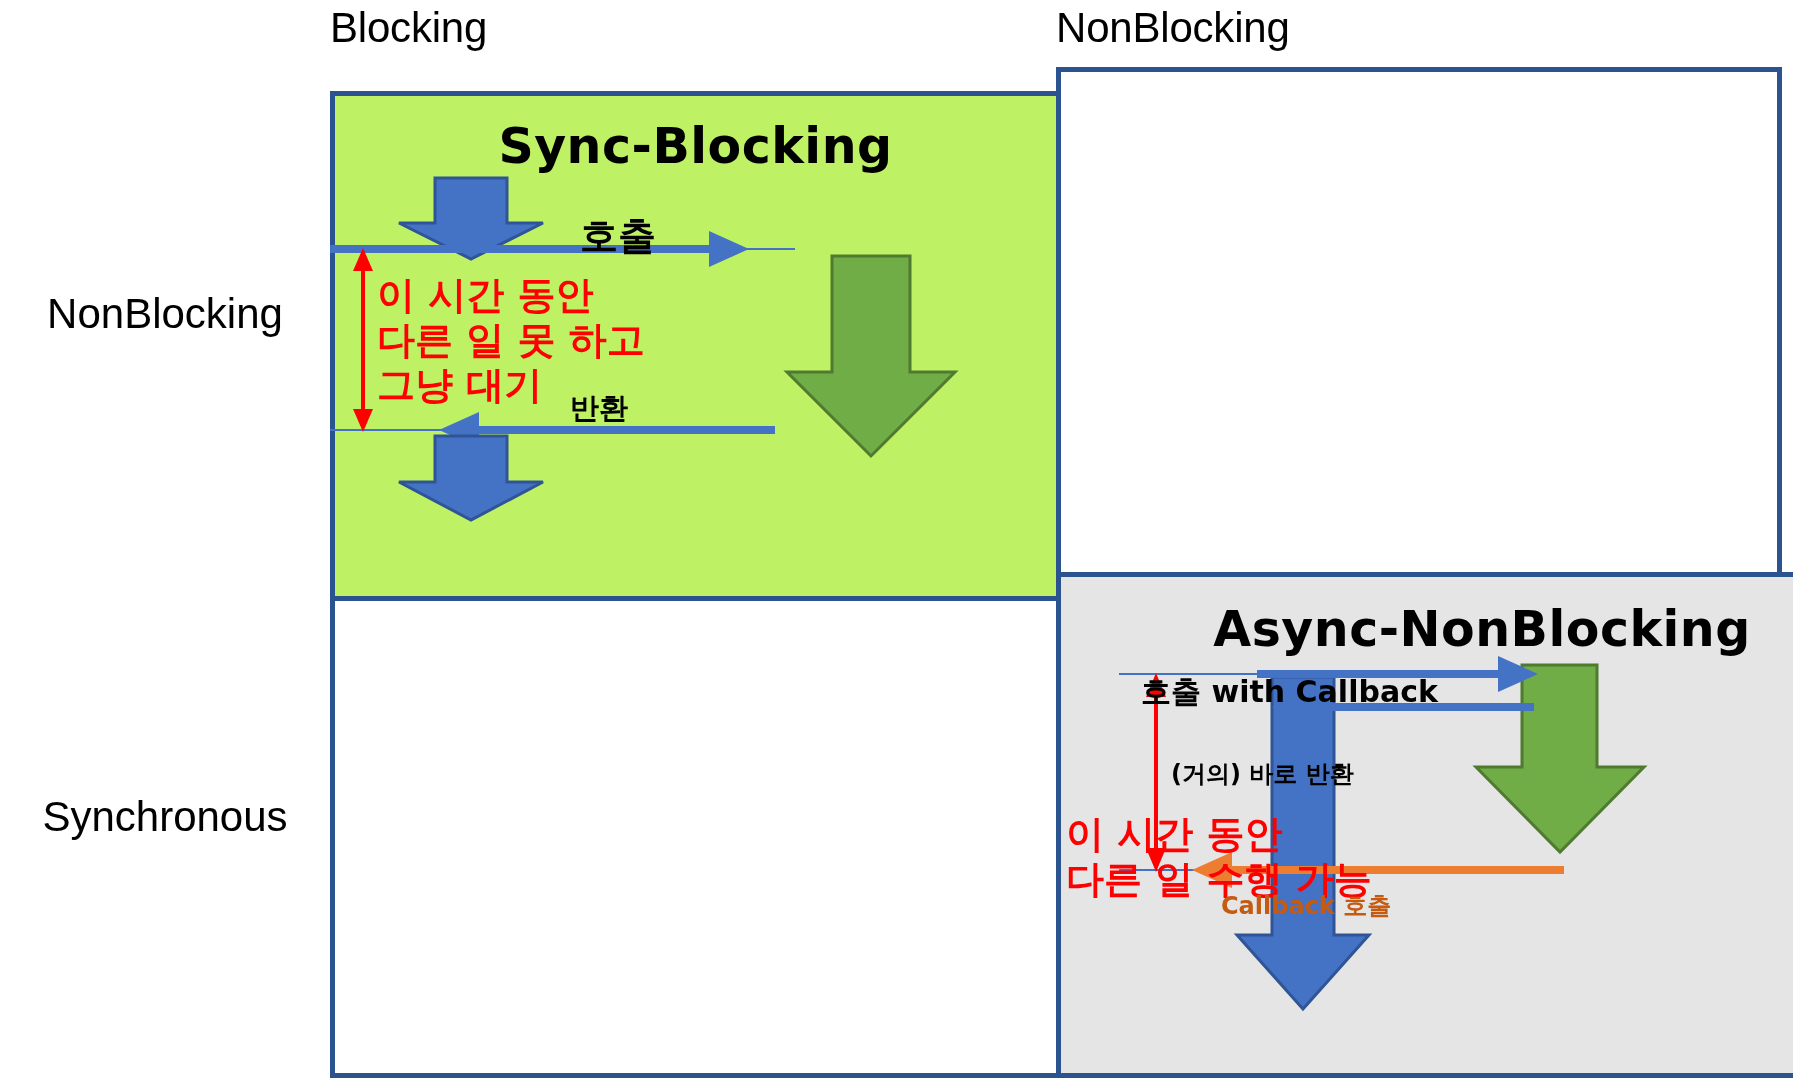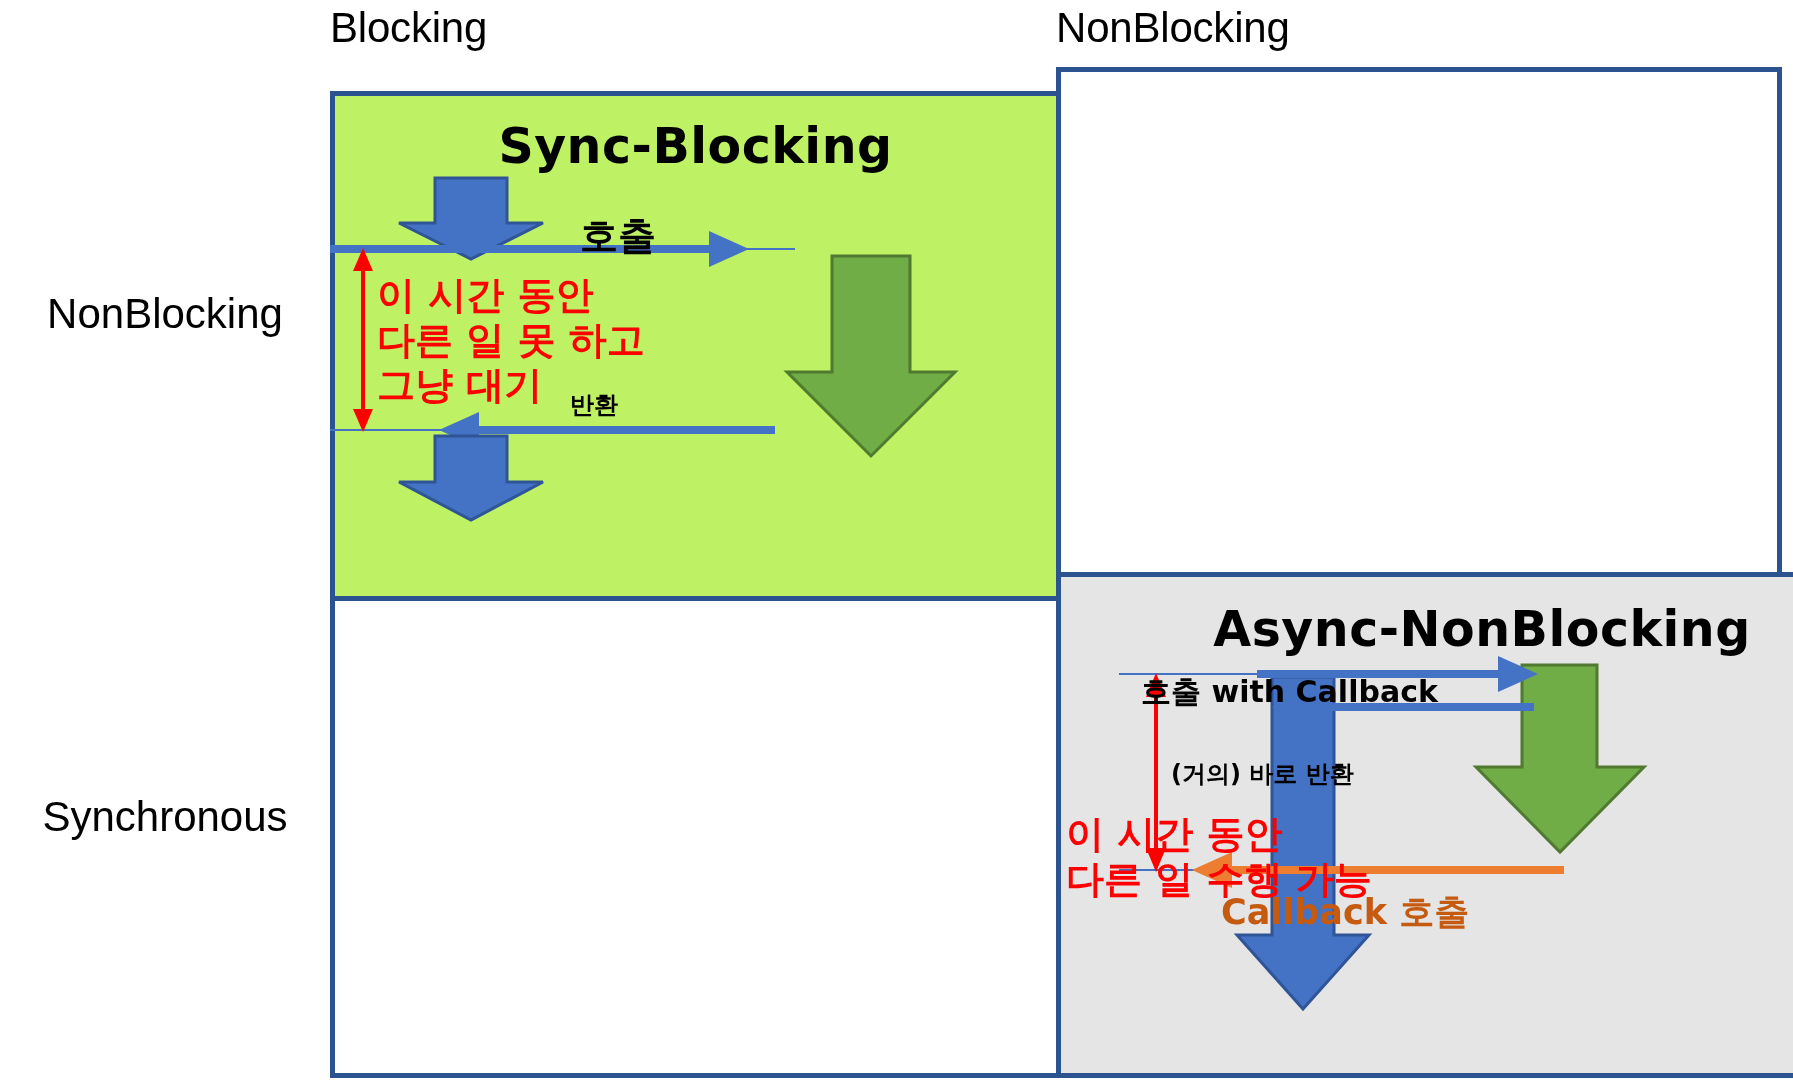--- a/index.html
+++ b/index.html
@@ -92,28 +92,28 @@
     font-weight: bold;
     white-space: nowrap;
     line-height: 1.18;
   }
   .label-black { color: #000000; }
   .label-red   { color: #ff0000; }
   .label-orange{ color: #c55a11; }
 
   
   #label-sb-call     { left: 245px; top: 118px; font-size: 38px; }
-  #label-sb-return   { left: 235px; top: 295px; font-size: 24px; }
+  #label-sb-return   { left: 235px; top: 295px; font-size: 29px; }
   #label-sb-wait     { left: 42px;  top: 177px; font-size: 38px; }
 
   
   #label-anb-call     { left: 80px;  top: 97px;  font-size: 30px; }
   #label-anb-return   { left: 110px; top: 183px; font-size: 24px; }
   #label-anb-work     { left: 5px;   top: 235px; font-size: 38px; }
-  #label-anb-callback { left: 160px; top: 315px; font-size: 35px; }
+  #label-anb-callback { left: 160px; top: 315px; font-size: 24px; }
 
   svg { position: absolute; left: 0; top: 0; overflow: visible; }
 </style>
 </head>
 <body>
 
 <div id="stage">
 
   <div class="col-header" id="col-header-blocking">Blocking</div>
   <div class="col-header" id="col-header-nonblocking">NonBlocking</div>

